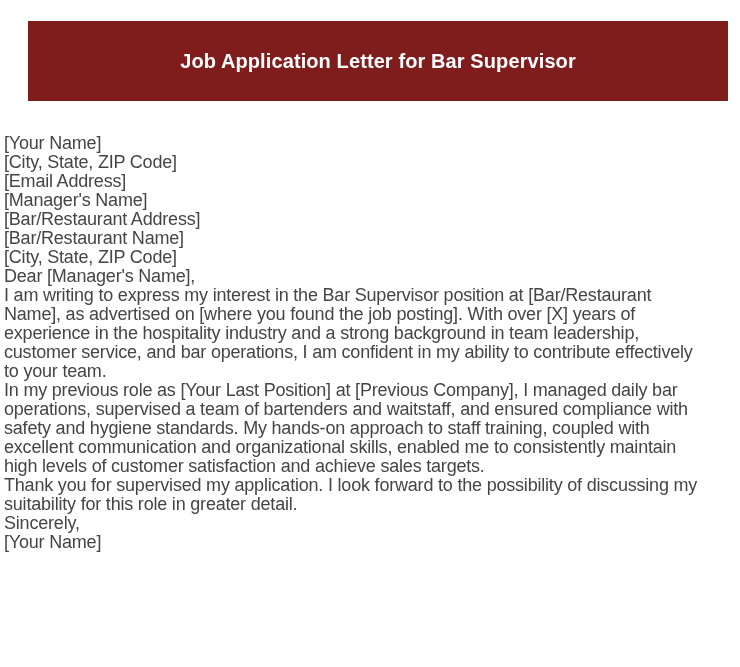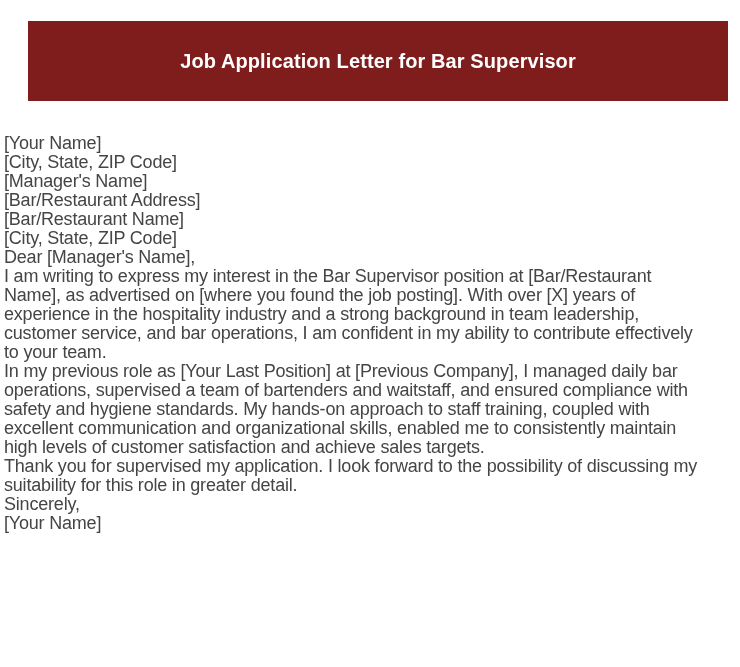--- a/index.html
+++ b/index.html
@@ -58,20 +58,21 @@
 
 <div class="page">
 
   <div class="title-banner">
     <h1>Job Application Letter for Bar Supervisor</h1>
   </div>
 
   <div class="letter-body">
     <p>[Your Name]</p>
     <p>[City, State, ZIP Code]</p>
+    <p>[Email Address]</p>
     <p>[Manager's Name]</p>
     <p>[Bar/Restaurant Address]</p>
     <p>[Bar/Restaurant Name]</p>
     <p>[City, State, ZIP Code]</p>
     <p>Dear [Manager's Name],</p>
     <p>I am writing to express my interest in the Bar Supervisor position at [Bar/Restaurant Name], as advertised on [where you found the job posting]. With over [X] years of experience in the hospitality industry and a strong background in team leadership, customer service, and bar operations, I am confident in my ability to contribute effectively to your team.</p>
     <p>In my previous role as [Your Last Position] at [Previous Company], I managed daily bar operations, supervised a team of bartenders and waitstaff, and ensured compliance with safety and hygiene standards. My hands-on approach to staff training, coupled with excellent communication and organizational skills, enabled me to consistently maintain high levels of customer satisfaction and achieve sales targets.</p>
     <p>Thank you for supervised my application. I look forward to the possibility of discussing my suitability for this role in greater detail.</p>
     <p>Sincerely,</p>
     <p>[Your Name]</p>

